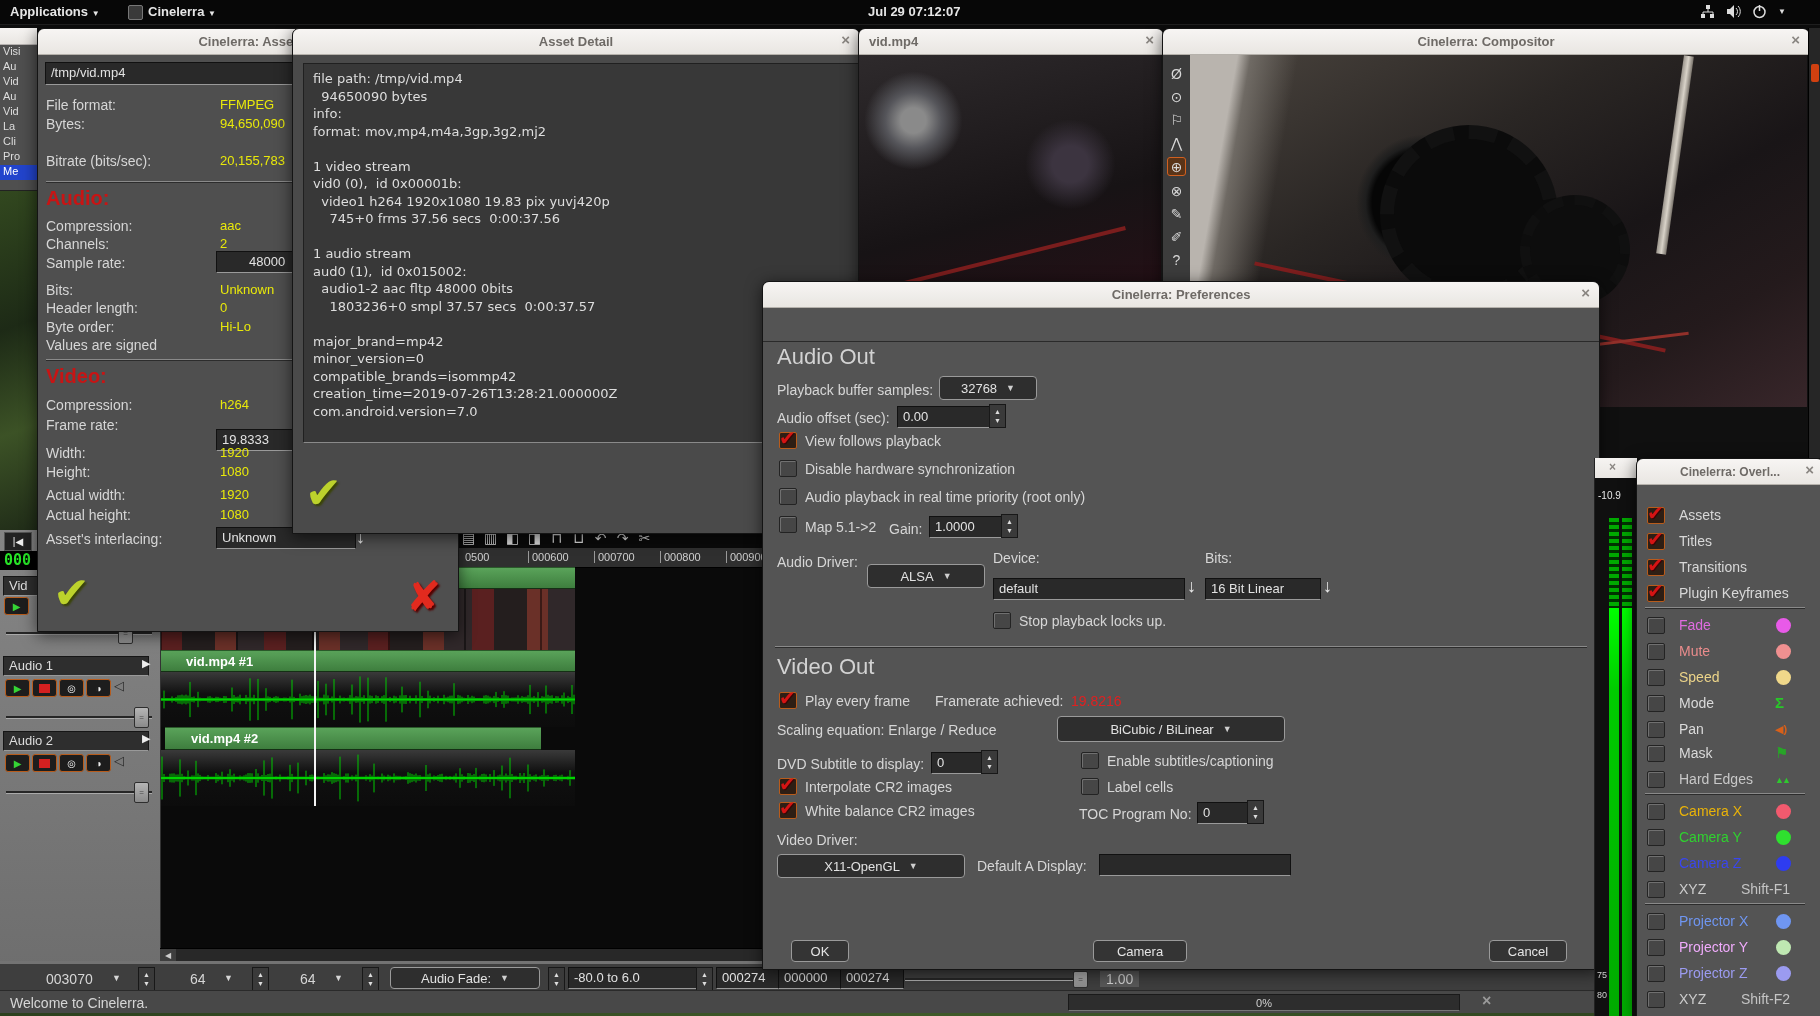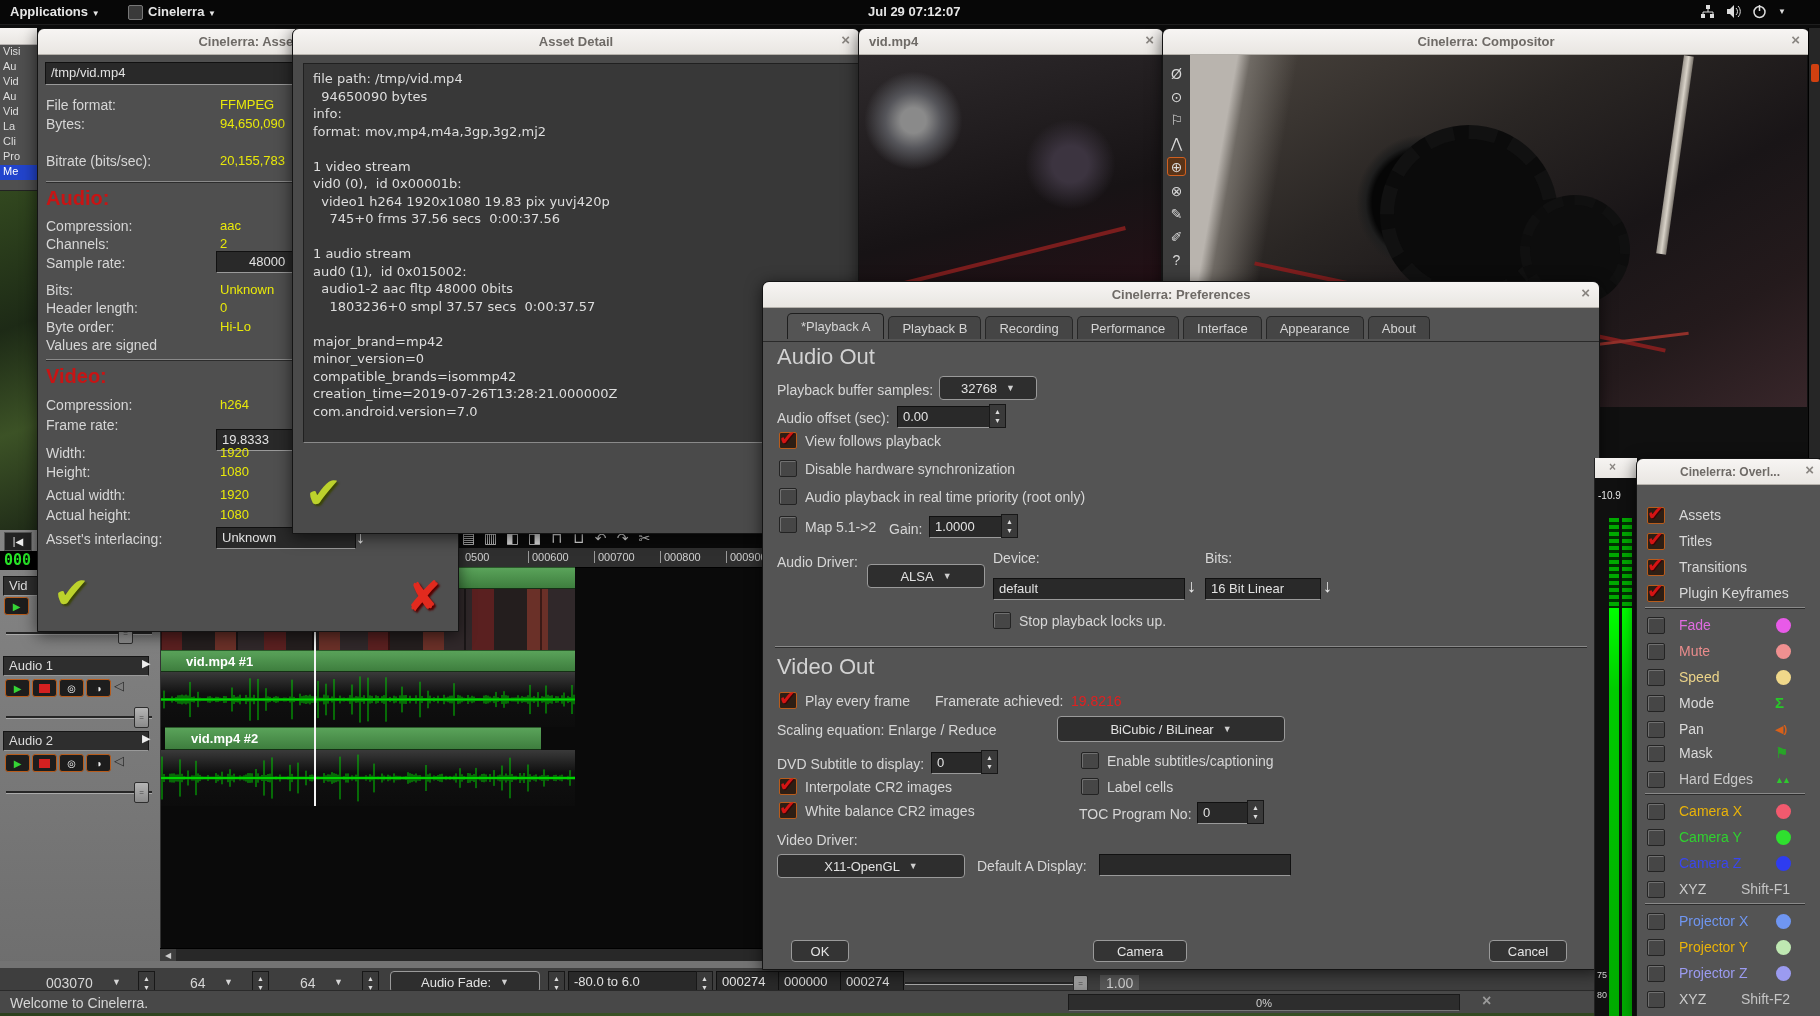--- a/index.html
+++ b/index.html
@@ -146,21 +146,21 @@
       <div class="abs" style="left:114px;top:223px;color:#2a2a2a;font-size:13px;">◁</div>
       <div class="fader" style="left:6px;top:261px;width:146px;">
         <div class="knob" style="left:128px;">=</div>
       </div>
     </div>
 
     <div class="abs" style="left:160px;top:924px;width:602px;height:13px;background:#282828;border-top:1px solid #000;">
       <div class="abs" style="left:0;top:0;width:16px;height:12px;background:#3e3e3e;color:#ccc;font-size:8px;display:flex;align-items:center;justify-content:center;">◀</div>
     </div>
 
-    <div class="abs" style="left:0;top:937px;width:1820px;height:29px;background:#3e3e3e;border-top:7px solid #737373;">
+    <div class="abs" style="left:0;top:937px;width:1820px;height:29px;background:#3e3e3e;border-top:3px solid #737373;">
       <span class="lbl" style="left:46px;top:7px;">003070</span>
       <span class="lbl" style="left:112px;top:9px;font-size:9px;">▼</span>
       <span class="spin" style="left:138px;top:3px;">
           <i>▲</i>
           <i>▼</i>
         </span>
       <span class="lbl" style="left:190px;top:7px;"></span>
       <span class="lbl" style="left:190px;top:7px;">64</span>
       <span class="lbl" style="left:224px;top:9px;font-size:9px;">▼</span>
       <span class="spin" style="left:252px;top:3px;">
@@ -338,29 +338,20 @@
       <div class="abs" style="left:120px;top:300px;width:380px;height:3px;background:#92302a;transform:rotate(-7deg);"></div>
       <div class="abs" style="left:480px;top:0;width:10px;height:200px;background:linear-gradient(90deg,#9a948c,#d8d2c8,#7a746c);transform:rotate(8deg);"></div>
     </div>
   </div>
 
   <div class="win" style="left:762px;top:281px;width:836px;height:687px;background:#545454;">
     <div class="tb">
       <span>Cinelerra: Preferences</span>
       <span class="x">×</span>
     </div>
-    <div class="tabs">
-      <span class="tab active">*Playback A</span>
-      <span class="tab">Playback B</span>
-      <span class="tab">Recording</span>
-      <span class="tab">Performance</span>
-      <span class="tab">Interface</span>
-      <span class="tab">Appearance</span>
-      <span class="tab">About</span>
-    </div>
     <div class="abs" style="left:0;top:59px;width:100%;height:1px;background:#2a2a2a;"></div>
 
     <span class="h1" style="left:14px;top:62px;">Audio Out</span>
     <span class="lbl" style="left:14px;top:100px;">Playback buffer samples:</span>
     <span class="dd" style="left:176px;top:94px;width:96px;height:22px;">
       <span>32768</span>
         <i class="caret">▼</i>
     </span>
     <span class="lbl" style="left:14px;top:128px;">Audio offset (sec):</span>
     <span class="inp" style="left:134px;top:124px;width:84px;height:16px;">0.00</span>
@@ -544,21 +535,21 @@
       </div>
     <div class="ov-div" style="top:444px;"></div>
 
     <div class="ov-row" style="top:452px;">
         <span class="cb"></span>
         <span class="ov-lab" style="color: rgb(111, 150, 242);">Projector X</span>
         <span class="dot" style="background-color: rgb(111, 150, 242);"></span>
       </div>
     <div class="ov-row" style="top:478px;">
         <span class="cb"></span>
-        <span class="ov-lab" style="color: #eab308;">Projector Y</span>
+        <span class="ov-lab" style="color: #f0abfc;">Projector Y</span>
         <span class="dot" style="background-color: rgb(191, 232, 178);"></span>
       </div>
     <div class="ov-row" style="top:504px;">
         <span class="cb"></span>
         <span class="ov-lab" style="color: rgb(155, 155, 240);">Projector Z</span>
         <span class="dot" style="background-color: rgb(155, 155, 240);"></span>
       </div>
     <div class="ov-row" style="top:530px;">
         <span class="cb"></span>
         <span class="ov-lab" style="color: rgb(204, 204, 204);">XYZ</span>

